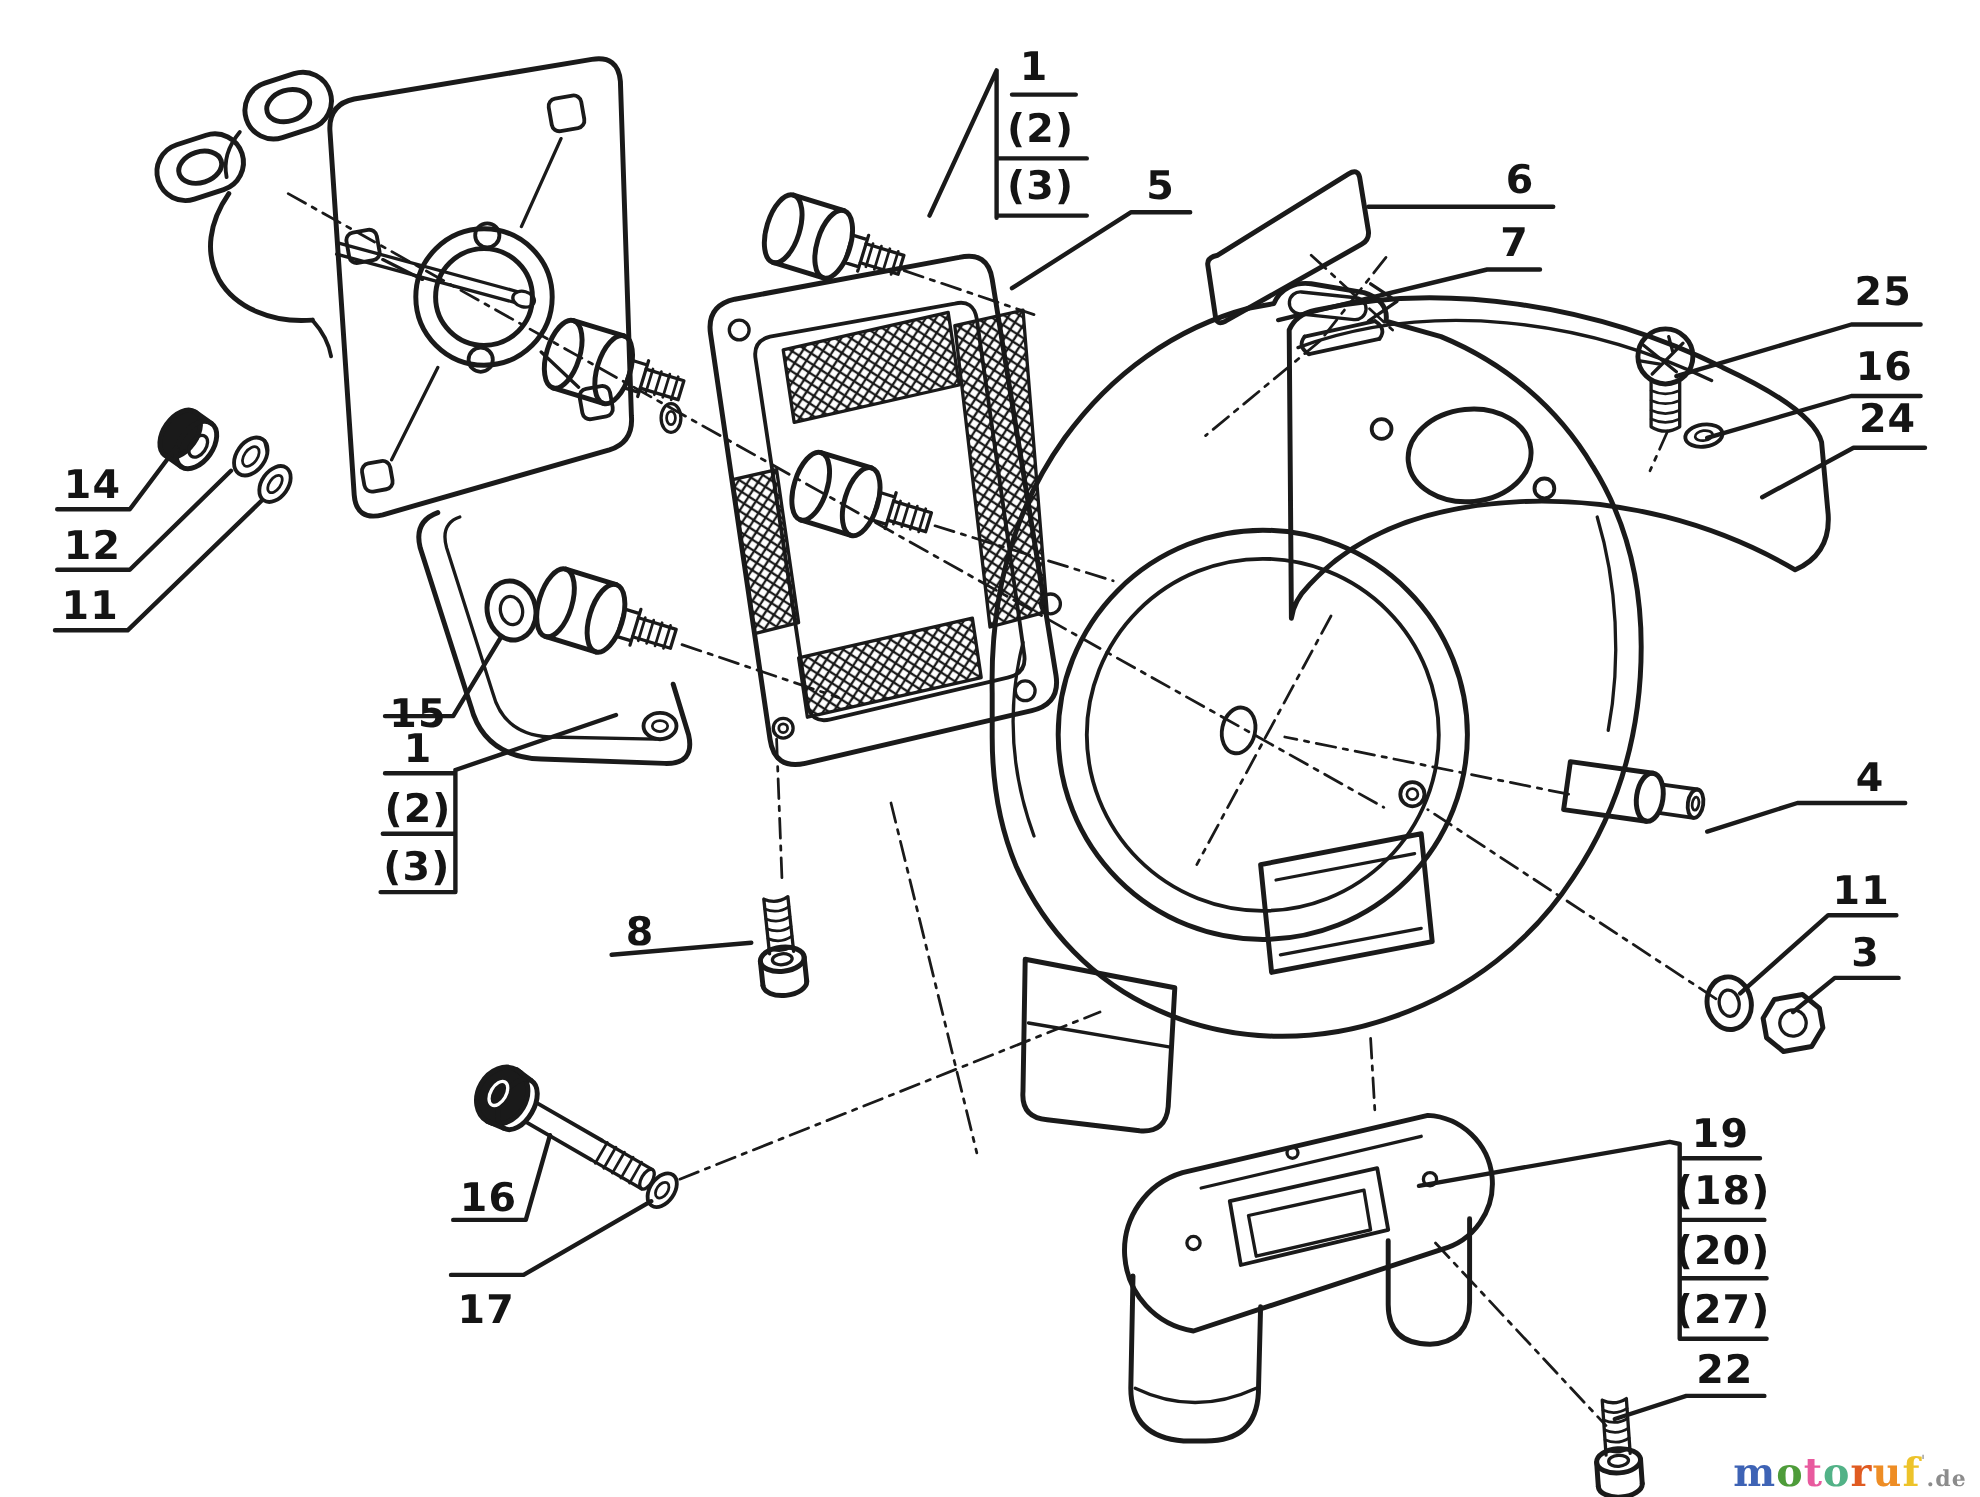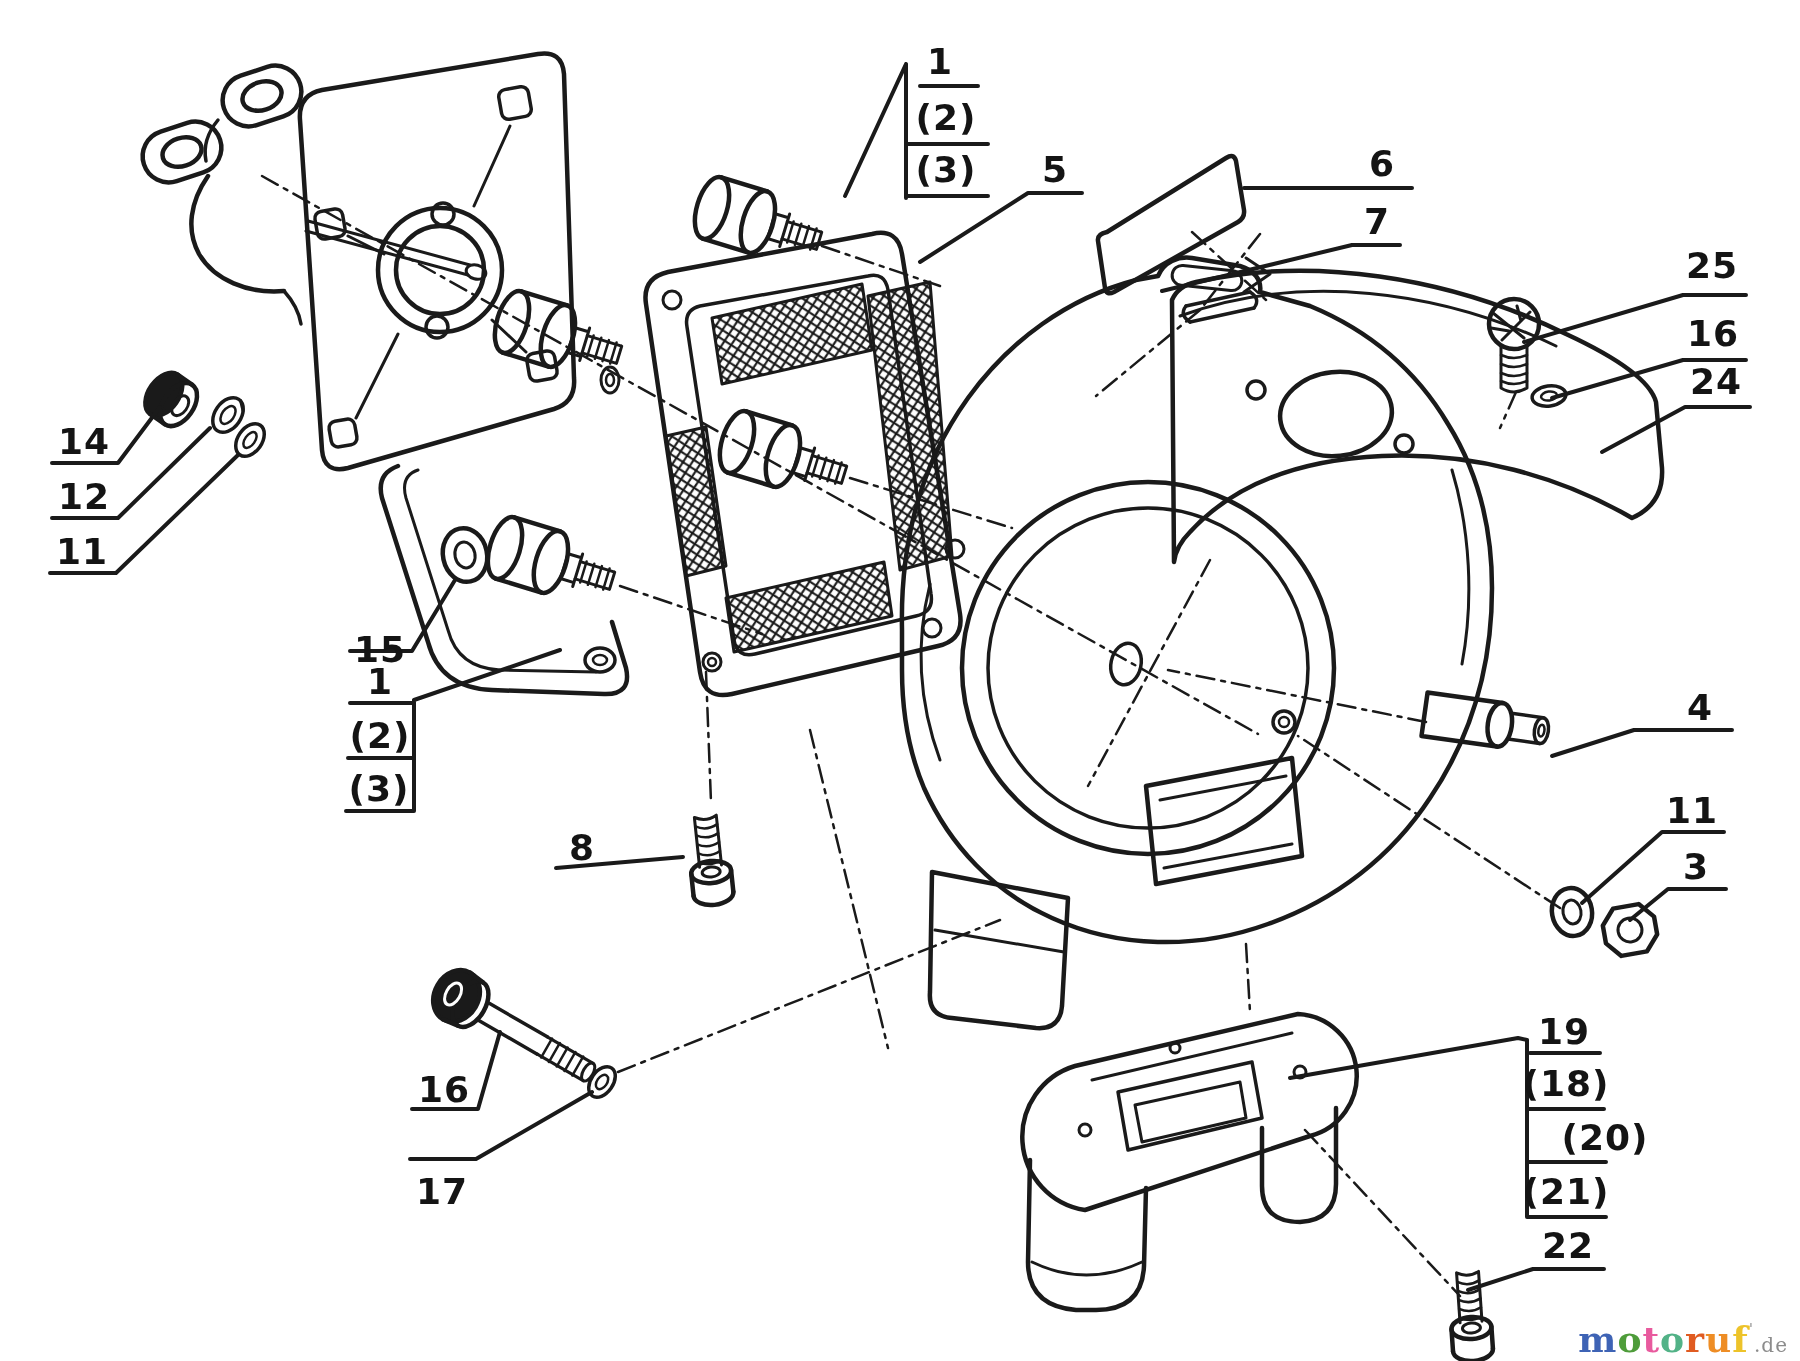--- a/index.html
+++ b/index.html
@@ -4,21 +4,21 @@
 <style>
   html,body{margin:0;padding:0;background:#ffffff;}
   .page{position:relative;width:1800px;height:1361px;background:#ffffff;overflow:hidden;
         font-family:"DejaVu Sans",sans-serif;}
   .art{position:absolute;left:0;top:0;}
   .co{position:absolute;transform:translateX(-50%);font:700 36px "DejaVu Sans",sans-serif;
       color:#141414;letter-spacing:1px;line-height:1;white-space:nowrap;}
   .wm{position:absolute;right:12px;bottom:4px;font-family:"DejaVu Serif",serif;
       font-weight:700;font-size:36px;letter-spacing:1px;line-height:1;}
   .wm .wm-mark{font-size:14px;vertical-align:18px;}
-  .wm .wm-suffix{font-size:20px;font-weight:400;}
+  .wm .wm-suffix{font-size:20px;font-weight:700;}
 </style>
 </head>
 <body>
 
 <div class="page">
 
   <svg class="art" width="1800" height="1361" viewBox="0 0 1800 1361" fill="none" stroke="#1a1a1a" stroke-width="4.5" stroke-linecap="round" stroke-linejoin="round">
 
     <defs>
       <pattern id="mesh" width="11" height="11" patternUnits="userSpaceOnUse" patternTransform="rotate(-12)">
@@ -270,21 +270,21 @@
   <div class="co" style="left:380px;top:718px">(2)</div>
   <div class="co" style="left:379px;top:771px">(3)</div>
   <div class="co" style="left:582px;top:830px">8</div>
   <div class="co" style="left:1700px;top:690px">4</div>
   <div class="co" style="left:1692px;top:793px">11</div>
   <div class="co" style="left:1696px;top:849px">3</div>
   <div class="co" style="left:444px;top:1072px">16</div>
   <div class="co" style="left:442px;top:1174px">17</div>
   <div class="co" style="left:1564px;top:1014px">19</div>
   <div class="co" style="left:1566px;top:1066px">(18)</div>
-  <div class="co" style="left:1605px;top:1120px">(20)</div>
-  <div class="co" style="left:1566px;top:1174px">(21)</div>
+  <div class="co" style="left:1566px;top:1120px">(20)</div>
+  <div class="co" style="left:1566px;top:1174px">(27)</div>
   <div class="co" style="left:1568px;top:1228px">22</div>
 
   <div class="wm">
     <span style="color: rgb(62, 99, 181);">m</span><span style="color: rgb(78, 156, 58);">o</span><span style="color: rgb(232, 90, 158);">t</span><span style="color: rgb(82, 178, 135);">o</span><span style="color: rgb(224, 91, 33);">r</span><span style="color: rgb(238, 141, 37);">u</span><span style="color: rgb(237, 195, 42);">f</span><span class="wm-mark" style="color: rgb(176, 176, 176);">'</span><span class="wm-suffix" style="color: rgb(140, 140, 140);">.de</span>
   </div>
 
 </div>
 
 </body></html>

